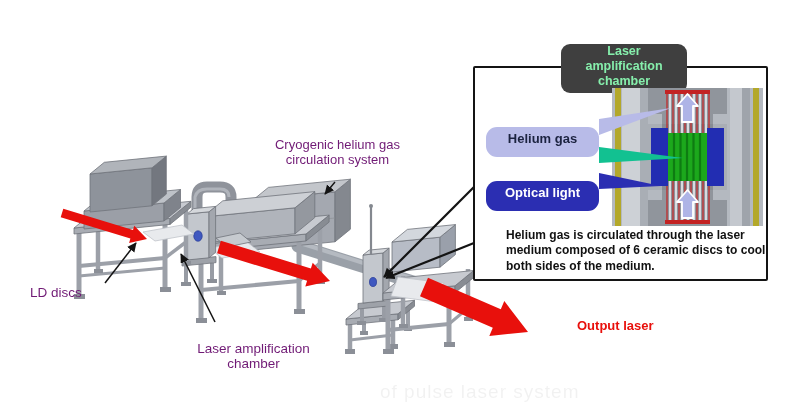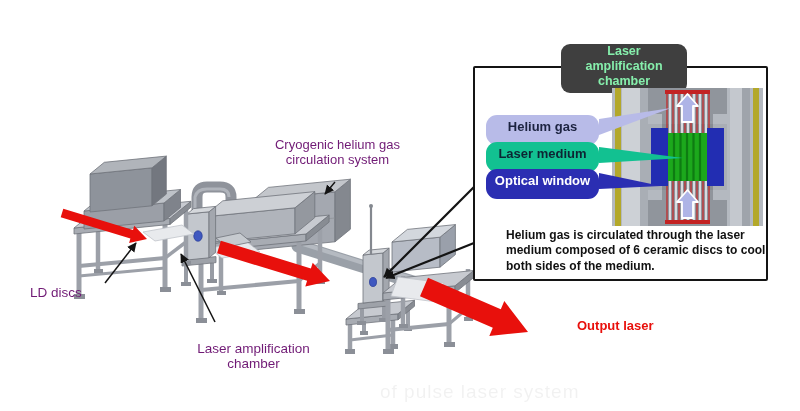--- a/index.html
+++ b/index.html
@@ -17,21 +17,21 @@
   .out{left:537px;top:319px;margin-left:40px;}
   .watermark{position:absolute;left:380px;top:381px;font-size:19px;color:#000;opacity:0.05;
              letter-spacing:1px;}
   
   .inset{position:absolute;left:473px;top:66px;width:295px;height:215px;background:#fff;
          border:2.5px solid #141414;border-radius:2px;box-sizing:border-box;}
   .inset-title{position:absolute;left:86px;top:-24px;width:118px;padding:0 4px 5px;
                background:#3f3f3f;color:#86efac;border-radius:9px;text-align:center;
                font-size:12.5px;font-weight:600;line-height:1.18;white-space:pre-line;}
   .tag{position:absolute;left:11px;width:113px;height:30px;border-radius:11px;
-       font-size:13px;font-weight:bold;text-align:center;line-height:23px;}
+       font-size:13px;font-weight:bold;text-align:center;line-height:23px;margin-top:12px;}
   .tag.helium{top:47px;background:#b8bbe8;color:#1c2340;}
   .tag.medium{top:74px;background:#12c191;color:#0d2433;}
   .tag.window{top:101px;background:#2b2eb2;color:#fff;}
   .tails,.xsec{position:absolute;pointer-events:none;}
   .tails{left:0;top:0;}
   .xsec{left:137px;top:20px;}
   .caption{position:absolute;left:31px;top:160px;width:260px;font-size:12px;font-weight:700;
            color:#111;line-height:1.28;white-space:pre-line;}
 </style>
 </head>
@@ -275,21 +275,20 @@
       </g>
     </svg>
 
     <svg class="tails" width="290" height="210" viewBox="0 0 290 210">
       <polygon points="124,51 124,67 196,40" fill="#b8bbe8"></polygon>
       <polygon points="124,79 124,95 208,90" fill="#12c191"></polygon>
       <polygon points="124,105 124,121 186,118" fill="#2b2eb2"></polygon>
     </svg>
 
     <div class="tag helium">Helium gas</div>
-    <div class="tag medium">Laser medium</div>
-    <div class="tag window">Optical window</div>
+    <div class="tag window">Optical light</div>
 
     <div class="caption">Helium gas is circulated through the laser
 medium composed of 6 ceramic discs to cool
 both sides of the medium.</div>
   </div>
 
 </div>
 
 </body></html>

